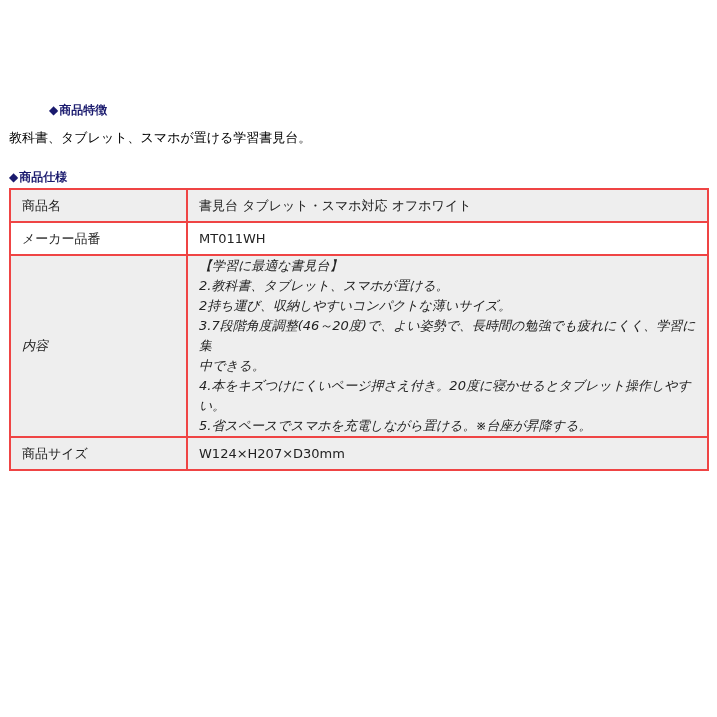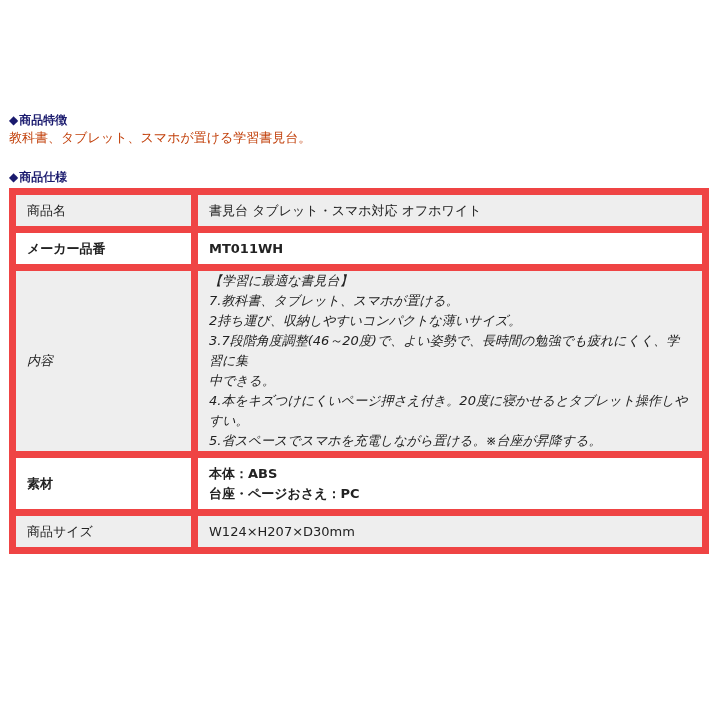--- a/index.html
+++ b/index.html
@@ -7,42 +7,42 @@
     width: 717px; height: 717px; overflow: hidden; position: relative;
     font-family: "DejaVu Sans", "Liberation Sans", sans-serif;
     color: #222222;
   }
   .heading {
     position: absolute; left: 9px;
     font-size: 12px; font-weight: bold; color: #1a1a6e;
     letter-spacing: 0px;
   }
   .heading .diamond { margin-right: 1px; }
-  #h-features { top: 112px; }
+  #h-features { top: 102px; margin-left: 40px; }
   #h-specs { top: 169px; }
   .feature-text {
     position: absolute; left: 9px; top: 129px;
-    font-size: 13px; color: #c2410c;
+    font-size: 13px; color: #000000;
   }
   table.spec {
     position: absolute; left: 9px; top: 188px;
     width: 700px; border-collapse: collapse;
     font-size: 13px; color: #222;
     border: 2px solid #6a6a6a;
   }
   table.spec td {
-    border: 7px solid #ef4444;
+    border: 2px solid #ef4444;
     padding: 0 11px;
     vertical-align: middle;
     line-height: 20px;
     margin-top: 36px;
   }
   table.spec td.label { width: 153px; }
   table.spec tr.gray td { background: #eeeeee; }
-  table.spec tr.white td { background: #ffffff; font-weight: bold; }
+  table.spec tr.white td { background: #ffffff; }
   tr.r32 td { height: 31px; }
   tr.r-content td { height: 150px; font-style: italic; }
   tr.r-material td { height: 51px; }
   tr.r-keywords td { height: 28px; font-size: 10.5px; }
   .line { display: block; }
 </style>
 </head>
 <body>
 
 <div id="h-features" class="heading">
@@ -61,33 +61,26 @@
       <td>書見台 タブレット・スマホ対応 オフホワイト</td>
     </tr>
     <tr class="white r32">
       <td class="label">メーカー品番</td>
       <td>MT011WH</td>
     </tr>
     <tr class="gray r-content">
       <td class="label">内容</td>
       <td>
         <span class="line">【学習に最適な書見台】</span>
-        <span class="line">7.教科書、タブレット、スマホが置ける。</span>
+        <span class="line">2.教科書、タブレット、スマホが置ける。</span>
         <span class="line">2持ち運び、収納しやすいコンパクトな薄いサイズ。</span>
         <span class="line">3.7段階角度調整(46～20度)で、よい姿勢で、長時間の勉強でも疲れにくく、学習に集</span>
         <span class="line">中できる。</span>
         <span class="line">4.本をキズつけにくいページ押さえ付き。20度に寝かせるとタブレット操作しやすい。</span>
         <span class="line">5.省スペースでスマホを充電しながら置ける。※台座が昇降する。</span>
-      </td>
-    </tr>
-    <tr class="white r-material">
-      <td class="label">素材</td>
-      <td>
-        <span class="line">本体：ABS</span>
-        <span class="line">台座・ページおさえ：PC</span>
       </td>
     </tr>
     <tr class="gray r32">
       <td class="label">商品サイズ</td>
       <td>W124×H207×D30mm</td>
     </tr>
   </tbody>
 </table>
 
 </body></html>

